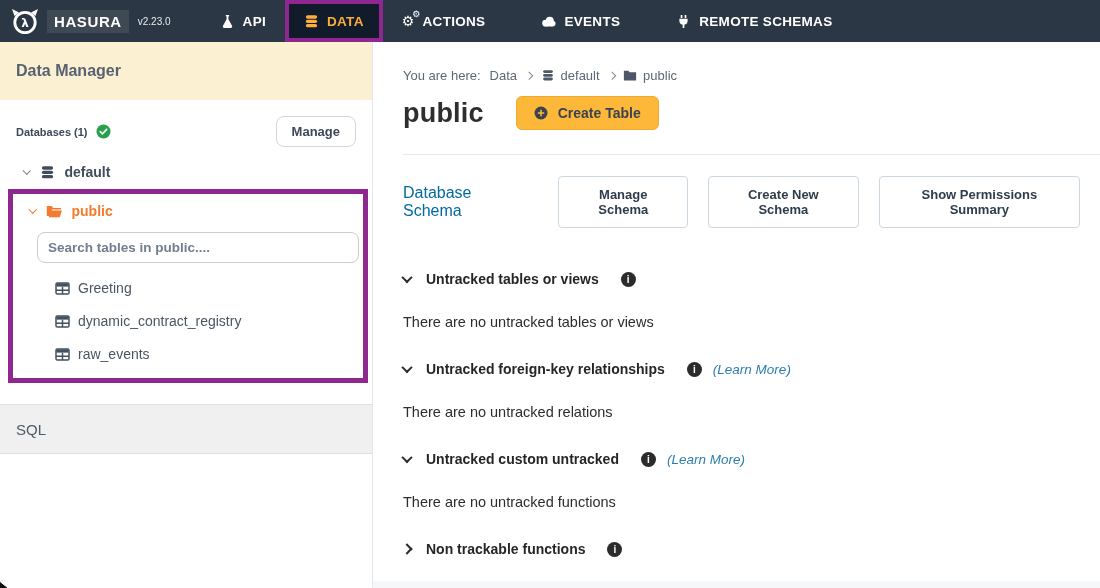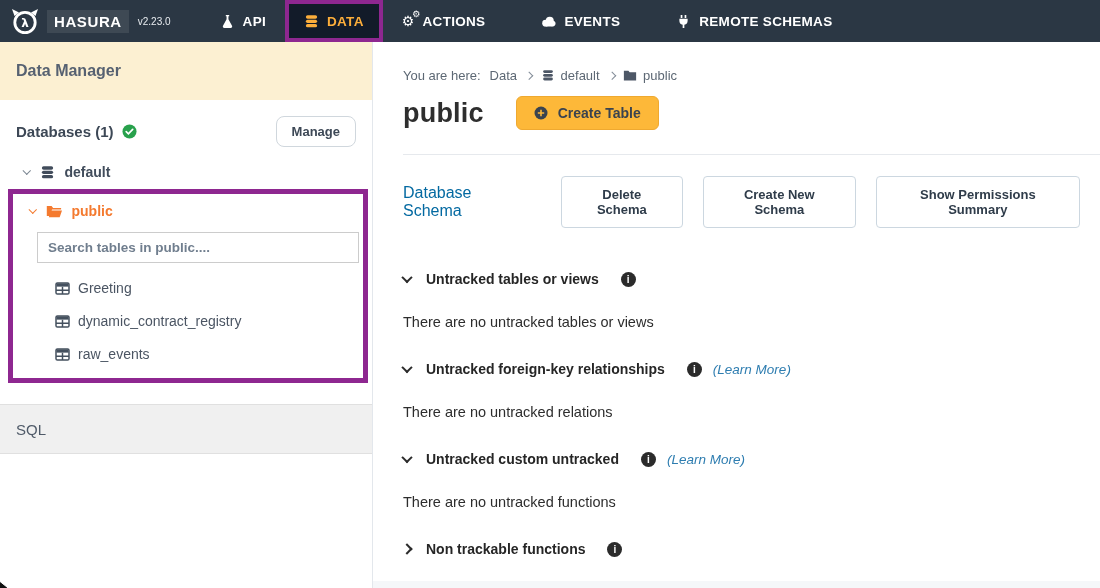--- a/index.html
+++ b/index.html
@@ -25,40 +25,40 @@
 
   
   .app { display:flex; height:546px; }
 
   
   .sidebar { width:373px; min-width:373px; background:#fff; border-right:1px solid #e3e7ec;
     display:flex; flex-direction:column; position:relative; }
   .dm-header { background:#fcf0d2; height:58px; display:flex; align-items:center;
     padding:0 16px; font-weight:bold; font-size:16px; color:#566171; }
   .db-row { display:flex; align-items:center; justify-content:space-between; margin:16px 16px 4px 16px; }
-  .db-title { display:flex; align-items:center; gap:8px; font-weight:bold; font-size:15px; color:#3d4856; }
+  .db-title { display:flex; align-items:center; gap:8px; font-weight:bold; font-size:11px; color:#3d4856; }
   .manage-btn { background:#fff; border:1px solid #d0d7dd; border-radius:8px; font-weight:bold;
     font-size:13px; color:#3d4856; padding:7px 15px; cursor:pointer;
     font-family:"Liberation Sans","DejaVu Sans",sans-serif; }
   .tree-row { display:flex; align-items:center; gap:10px; margin:13px 0 0 24px;
     font-weight:bold; font-size:14px; color:#414c5b; cursor:pointer; }
   .tree-row .ic { width:15px; height:15px; }
   .chev { display:inline-block; width:7px; height:7px; border-right:2px solid currentColor;
     border-bottom:2px solid currentColor; }
   .chev.down { transform:rotate(45deg) translate(-1px,-1px); }
   .chev.right { transform:rotate(-45deg); }
   .chev.sm { width:5.5px; height:5.5px; border-width:1.8px; }
   .tree-chev { color:#7a8591; }
 
   .purple-box { margin:9px 4px 0 8px; border:5px solid #8e2790; padding-bottom:16px; background:#fff; }
   .schema-row { display:flex; align-items:center; gap:10px; margin:9px 0 0 17px;
     font-weight:bold; font-size:14px; color:#f47a2f; cursor:pointer; }
   .schema-row .ic { width:16px; height:13px; }
   .search-input { display:block; margin:13px 0 0 24px; width:322px; height:31px;
-    border:1px solid #ccc; border-radius:0; padding:0 10px; font-size:13.5px; font-weight:bold;
+    border:1px solid #ccc; border-radius:8px; padding:0 10px; font-size:13.5px; font-weight:bold;
     color:#3d4856; font-family:"Liberation Sans","DejaVu Sans",sans-serif; outline:none; }
   .search-input::placeholder { color:#707e8e; opacity:1; }
   .table-row { display:flex; align-items:center; gap:8px; margin:17px 0 0 42px;
     font-size:14px; color:#4b5563; cursor:pointer; }
   .table-row .ic { width:15px; height:13px; color:#44505e; }
 
   .sql-bar { margin-top:21px; background:#f0f0f0; border-top:1px solid #e0e0e0;
     border-bottom:1px solid #e0e0e0; height:50px; display:flex; align-items:center;
     padding:0 16px; font-size:15px; color:#4f5a68; cursor:pointer; }
 
@@ -257,21 +257,21 @@
           <path d="M7 3.8v6.4M3.8 7h6.4" stroke="#fdb839" stroke-width="1.6"></path>
         </svg>
         <span>Create Table</span>
       </button>
     </div>
 
     <div class="divider"></div>
 
     <div class="schema-actions">
       <span class="schema-label">Database Schema</span>
-      <button class="action-btn">Delete Schema</button>
+      <button class="action-btn">Manage Schema</button>
       <button class="action-btn">Create New Schema</button>
       <button class="action-btn">Show Permissions Summary</button>
     </div>
 
     <div class="section-head first">
       <span class="chev down sec-chev"></span>
       <span class="sec-title">Untracked tables or views</span>
       <span class="info-icon"></span>
     </div>
     <p class="empty-text">There are no untracked tables or views</p>

